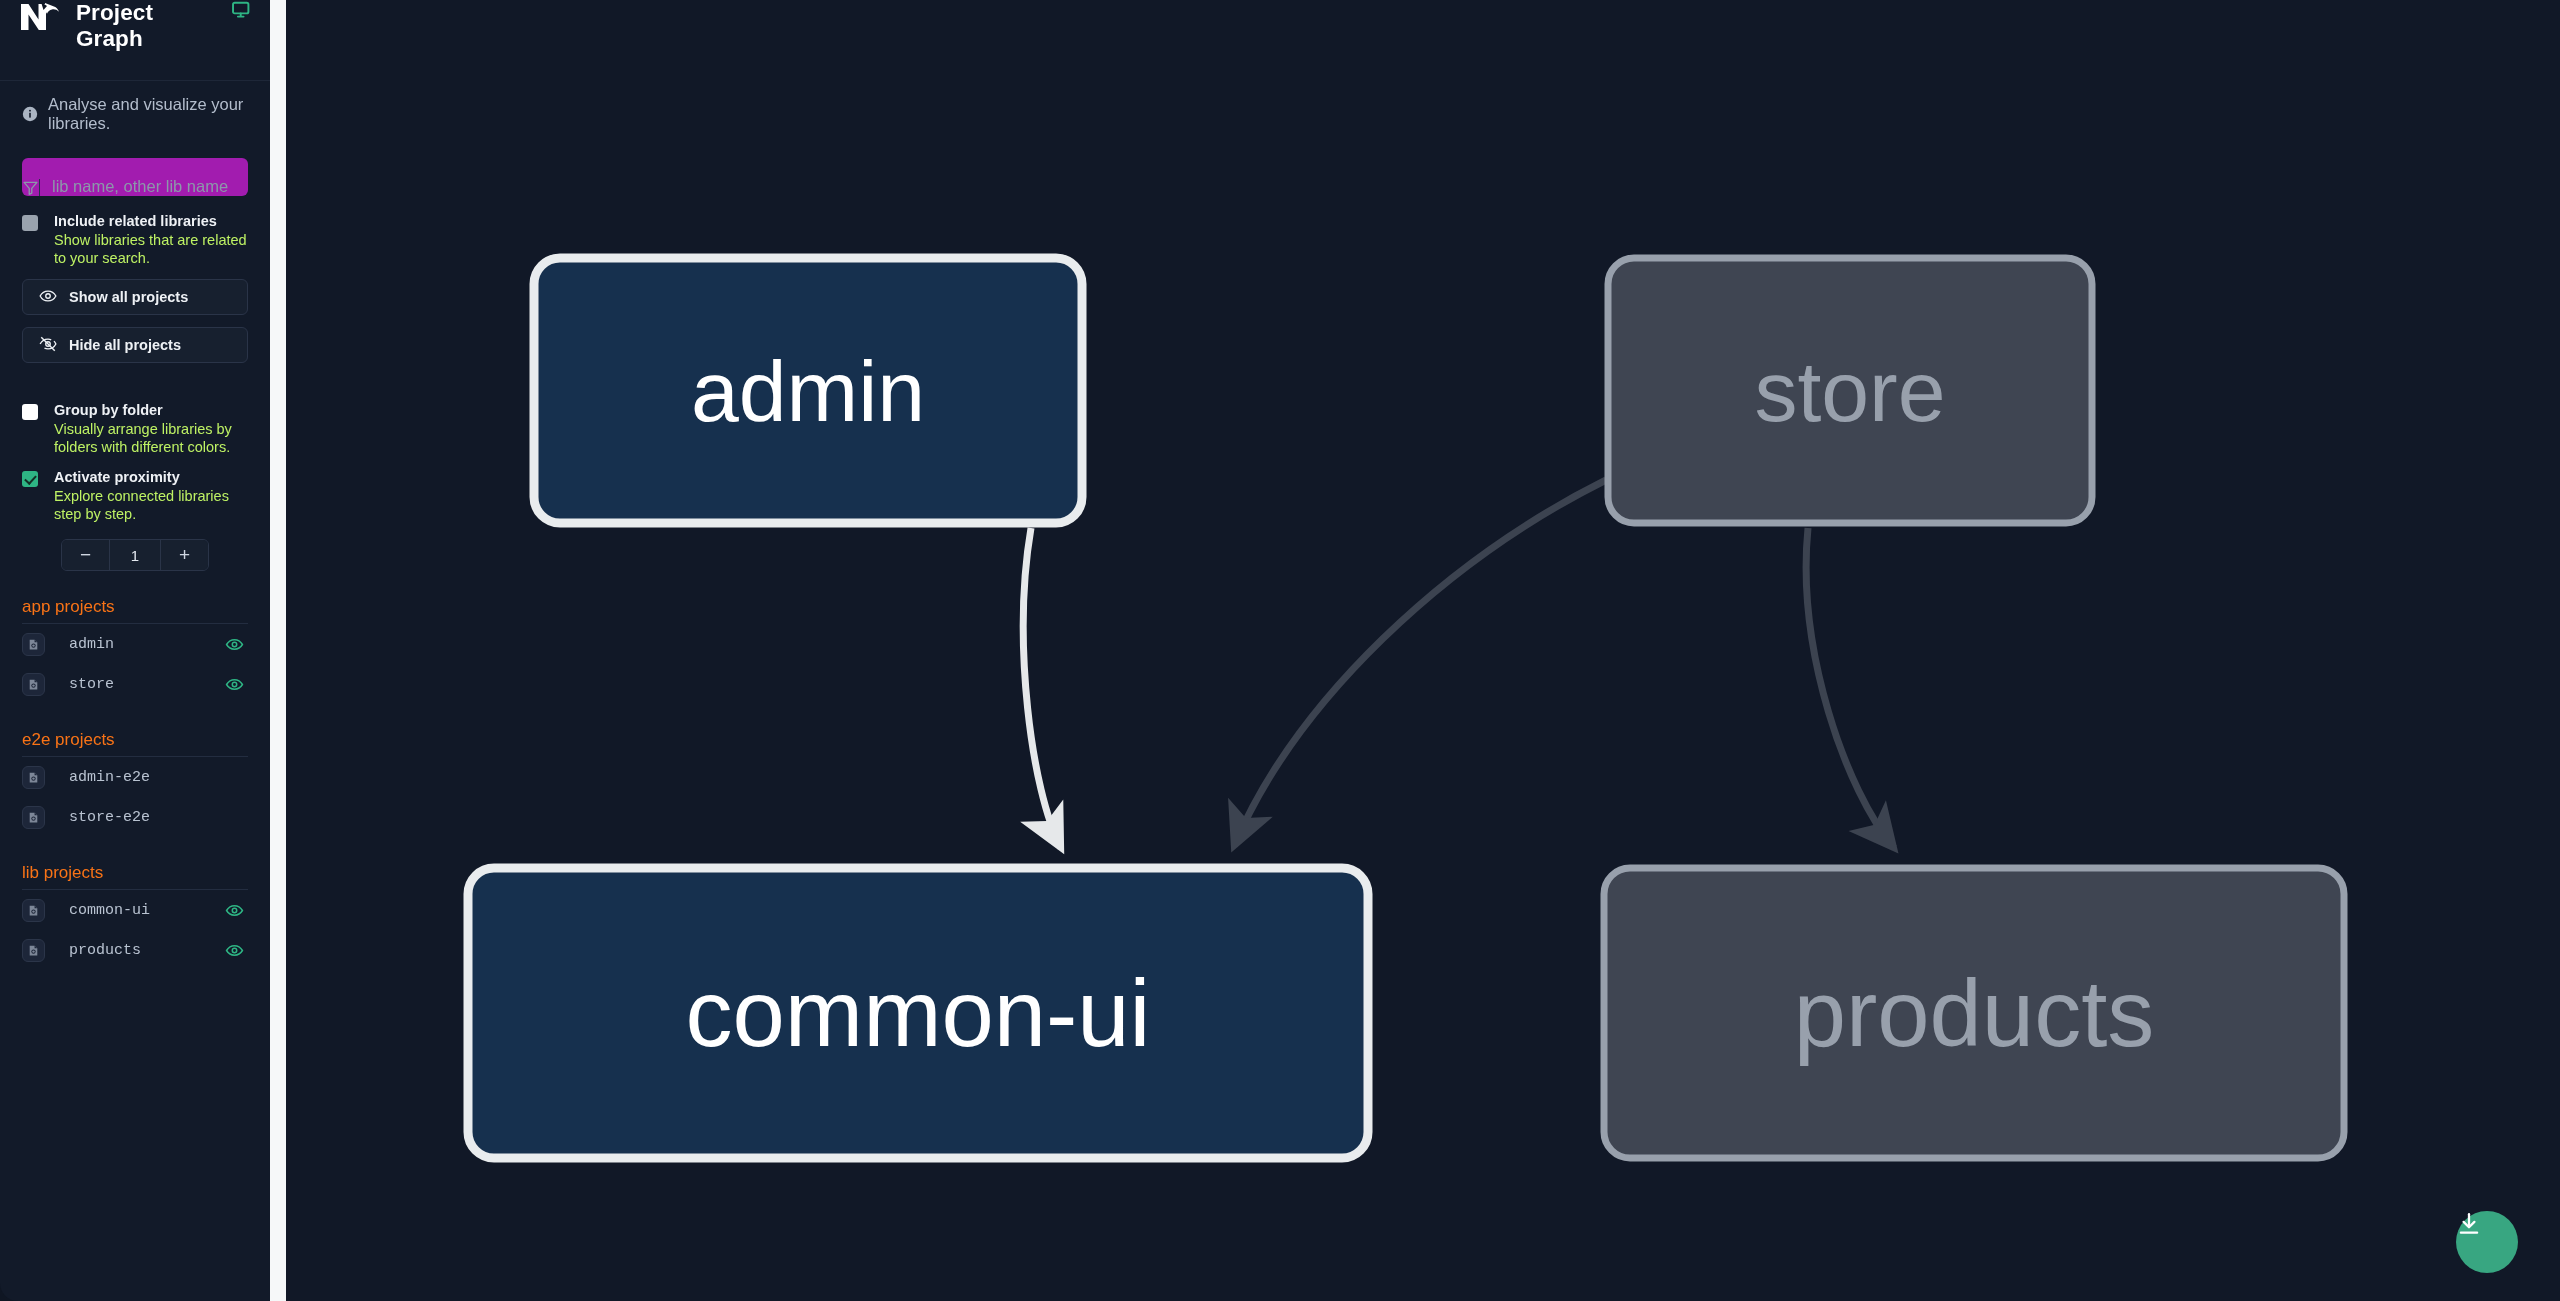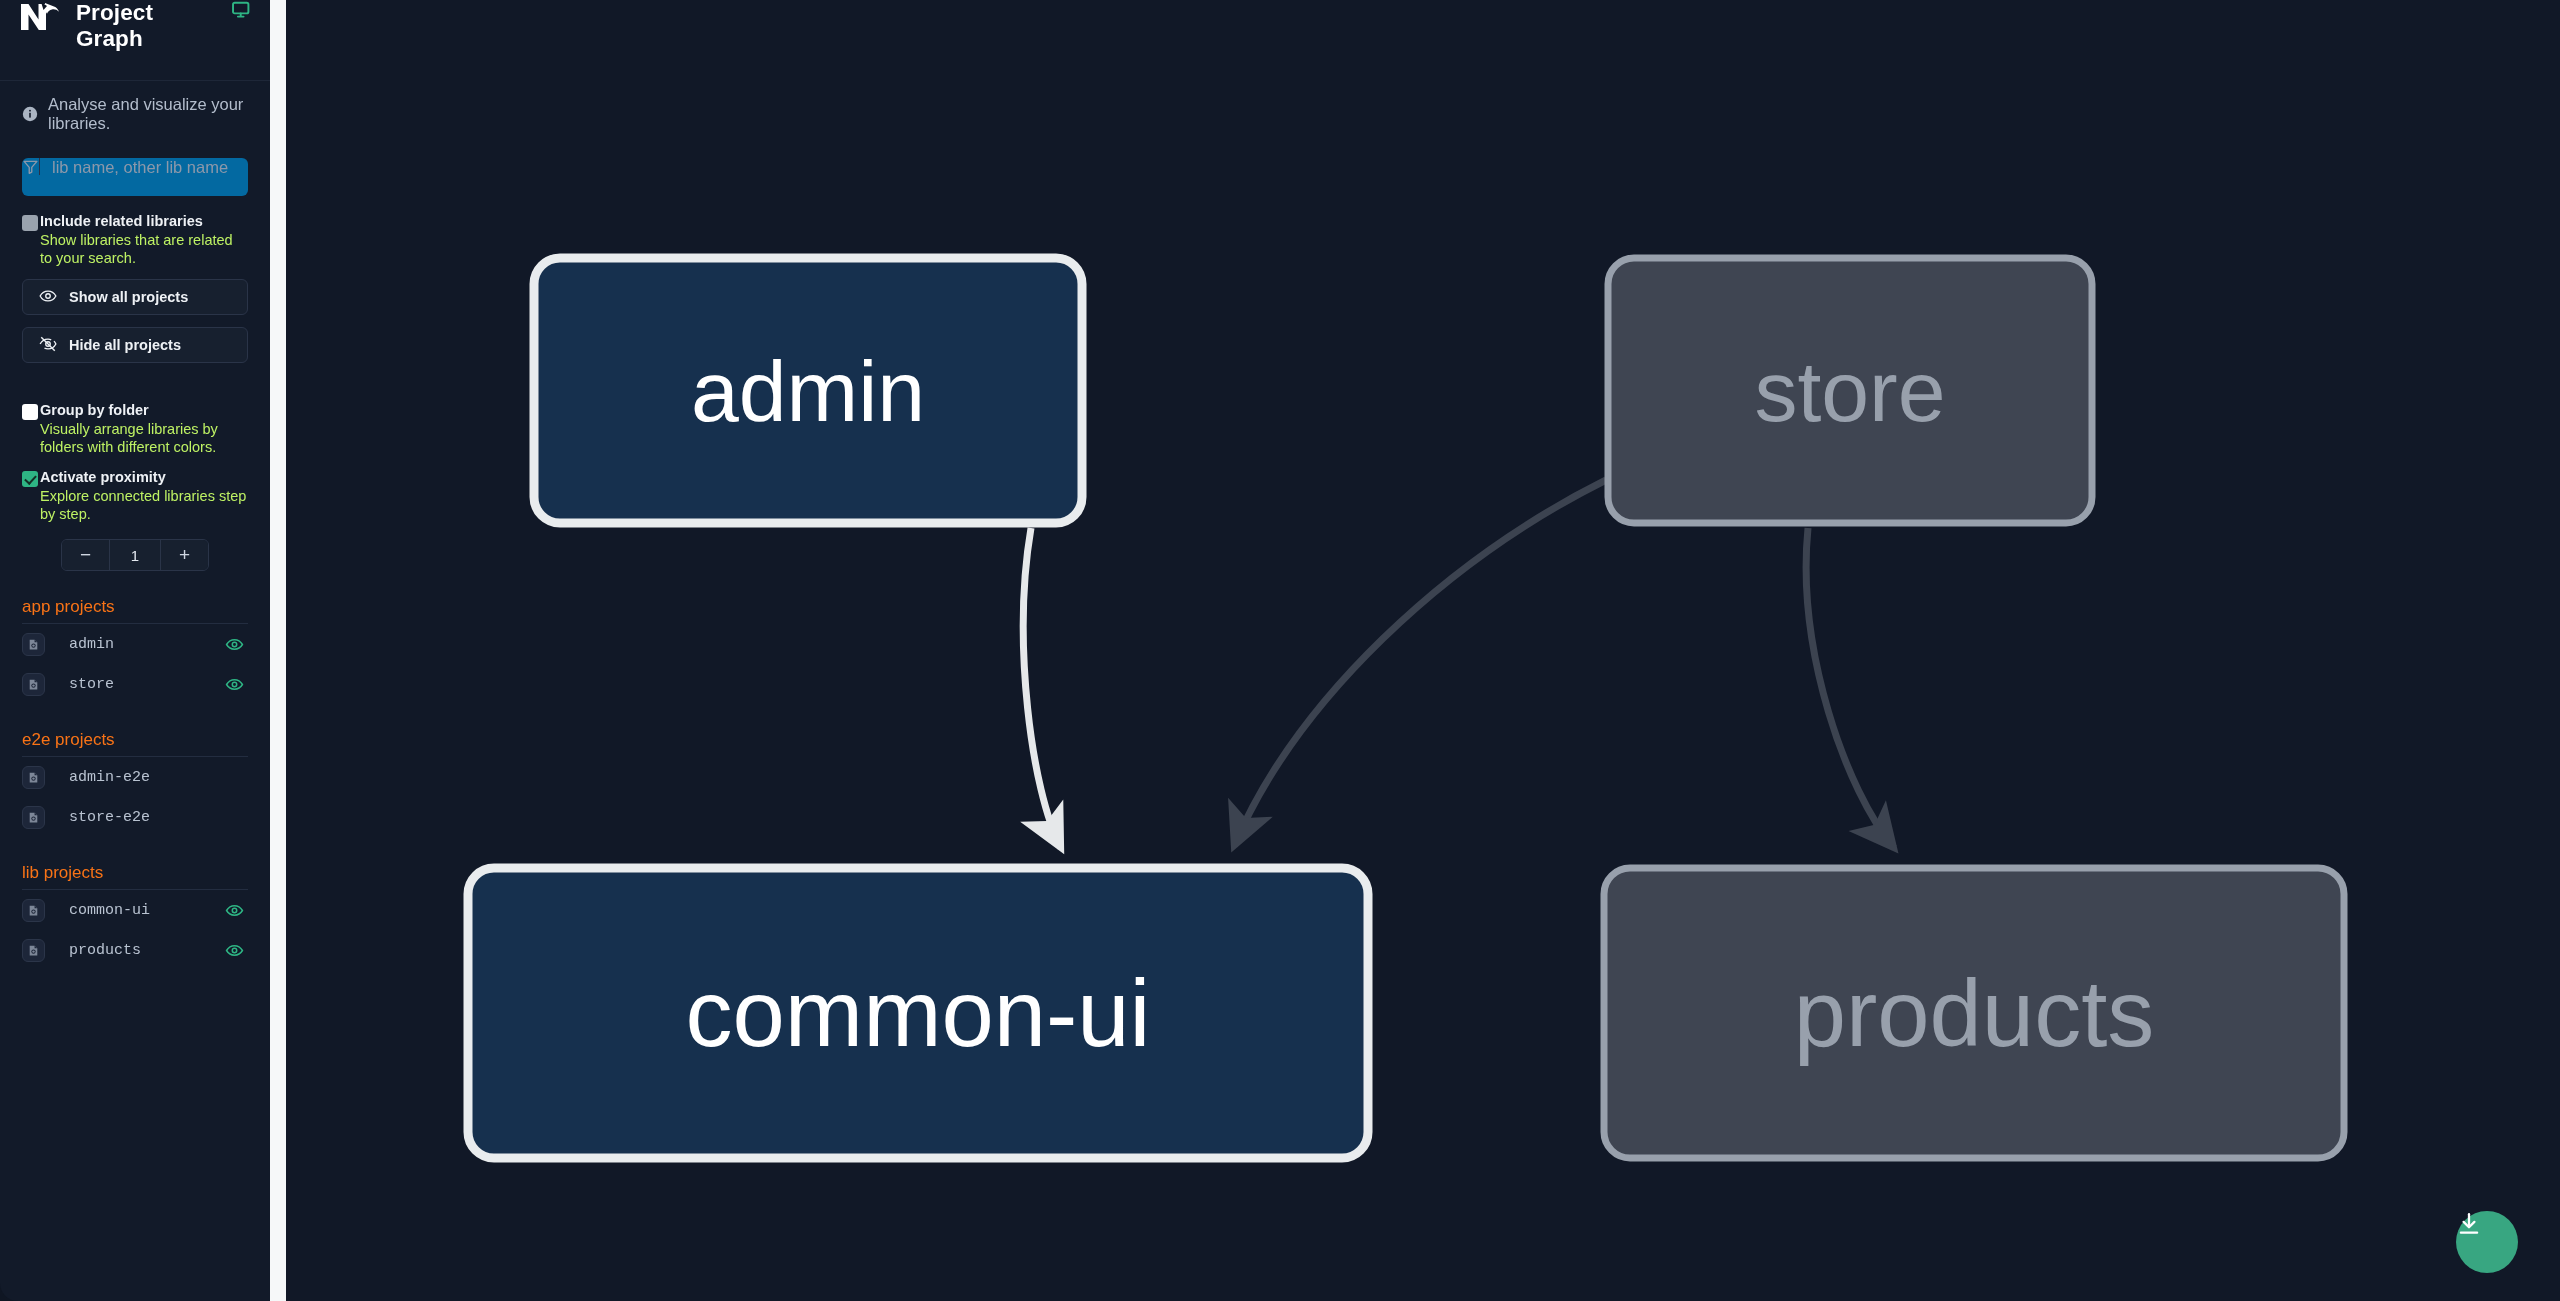--- a/index.html
+++ b/index.html
@@ -42,39 +42,39 @@
     padding: 14px 20px 0 22px;
     color: #b3bdcc; font-size: 16.5px;
   }
   .info-ico { width: 16px; height: 16px; flex: 0 0 16px; }
 
   .sb-body { padding: 0 22px; }
 
   .search-wrap {
     margin-top: 25px;
     height: 38px;
-    display: flex; align-items: flex-start;
-    background: #0369a1;
+    display: flex; align-items: flex-end;
+    background: #a21caf;
     border-radius: 6px;
     overflow: hidden;
   }
   .search-ico-box {
     width: 38px; display: flex; align-items: center; justify-content: center;
     border-right: 1px solid #27324a;
   }
   .search-ico { width: 17px; height: 17px; }
   .search-input {
     flex: 1; border: 0; background: transparent;
     color: #d7dde7; font-size: 16.5px;
     font-family: "Liberation Sans", sans-serif;
     padding-left: 12px; outline: none;
   }
   .search-input::placeholder { color: #8c98aa; }
 
-  .chk-row { display: flex; gap: 2px; margin-top: 16px; align-items: flex-start; }
+  .chk-row { display: flex; gap: 16px; margin-top: 16px; align-items: flex-start; }
   .chk {
     width: 16px; height: 16px; flex: 0 0 16px; margin-top: 3px;
     border-radius: 3px; position: relative;
   }
   .chk.grey { background: #9aa3ae; }
   .chk.white { background: #ffffff; }
   .chk.green { background: #2eb584; }
   .chk.green::after {
     content: ""; position: absolute; left: 4.5px; top: 1.5px;
     width: 5px; height: 9px;

